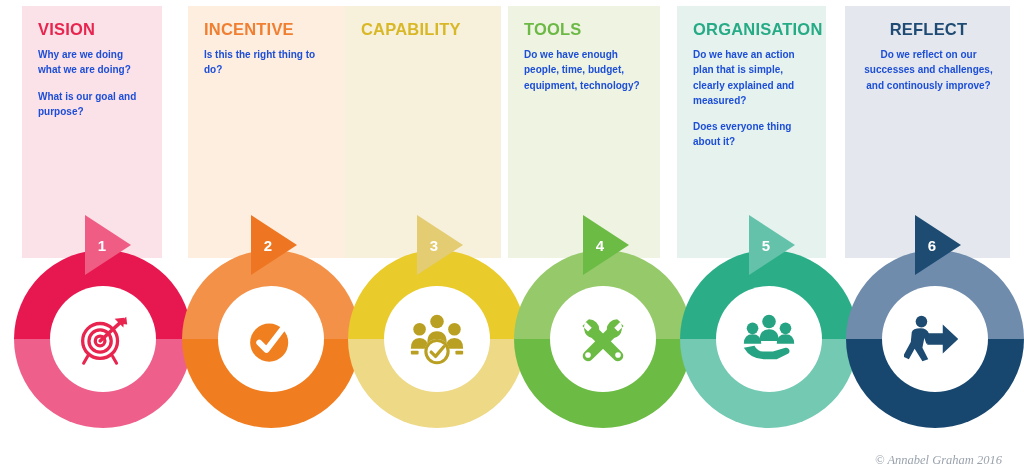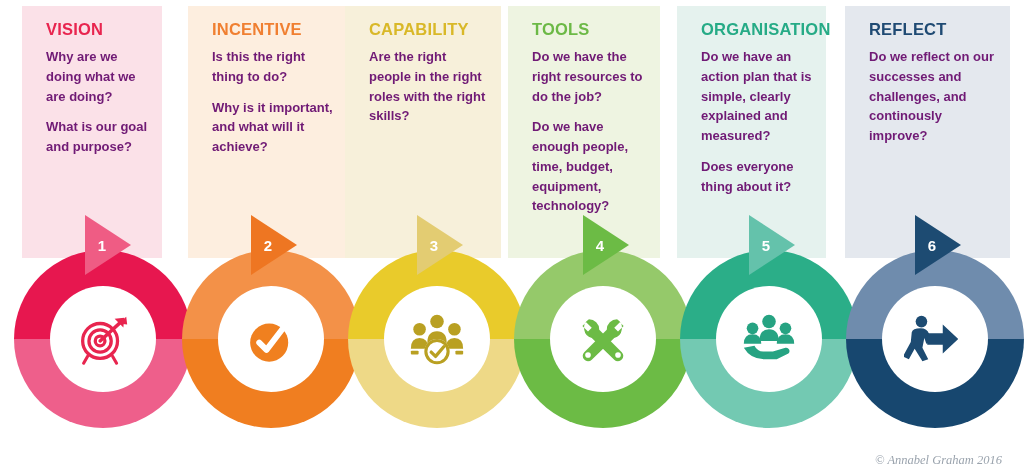--- a/index.html
+++ b/index.html
@@ -19,33 +19,33 @@
     width: 1024px;
     height: 466px;
   }
 
   
   .panel {
     position: absolute;
     top: 6px;
     height: 252px;
     box-sizing: border-box;
-    padding: 14px 14px 0 24px;
+    padding: 14px 14px 0 16px;
   }
   .panel-title {
     font-size: 16.5px;
     font-weight: bold;
     letter-spacing: 0.2px;
     margin: 0 0 9px 0;
     line-height: 1.1;
   }
   .panel-q {
-    font-size: 13px;
+    font-size: 10px;
     line-height: 1.52;
-    color: #701a75;
+    color: #1d4ed8;
     margin: 0 0 11px 0;
     font-weight: 600;
   }
   .panel-q:last-child { margin-bottom: 0; }
 
   
   .ring {
     position: absolute;
     width: 178px;
     height: 178px;
@@ -136,37 +136,34 @@
 <div id="stage">
   <div id="panels">
       <div class="panel" style="left: 22px; width: 140px; background: rgb(251, 225, 232);">
         <div class="panel-title" style="color: rgb(232, 37, 79);">VISION</div>
         <div class="panel-q">Why are we doing what we are doing?</div>
         <div class="panel-q">What is our goal and purpose?</div>
       </div>
       <div class="panel" style="left: 188px; width: 162px; background: rgb(253, 238, 223);">
         <div class="panel-title" style="color: rgb(240, 127, 49);">INCENTIVE</div>
         <div class="panel-q">Is this the right thing to do?</div>
-        <div class="panel-q">Why is it important, and what will it achieve?</div>
       </div>
       <div class="panel" style="left: 345px; width: 156px; background: rgb(247, 240, 218);">
         <div class="panel-title" style="color: rgb(217, 184, 40);">CAPABILITY</div>
-        <div class="panel-q">Are the right people in the right roles with the right skills?</div>
       </div>
       <div class="panel" style="left: 508px; width: 152px; background: rgb(238, 244, 225);">
         <div class="panel-title" style="color: rgb(108, 185, 70);">TOOLS</div>
-        <div class="panel-q">Do we have the right resources to do the job?</div>
         <div class="panel-q">Do we have enough people, time, budget, equipment, technology?</div>
       </div>
       <div class="panel" style="left: 677px; width: 149px; background: rgb(229, 242, 238);">
         <div class="panel-title" style="color: rgb(38, 171, 134);">ORGANISATION</div>
         <div class="panel-q">Do we have an action plan that is simple, clearly explained and measured?</div>
         <div class="panel-q">Does everyone thing about it?</div>
       </div>
-      <div class="panel" style="left: 845px; width: 165px; background: rgb(228, 232, 238);">
+      <div class="panel" style="left: 845px; width: 165px; background: rgb(228, 232, 238); text-align: center;">
         <div class="panel-title" style="color: rgb(31, 74, 115);">REFLECT</div>
         <div class="panel-q">Do we reflect on our successes and challenges, and continously improve?</div>
       </div>
     </div>
   <div id="rings">
       <div class="ring" style="left: 14px;">
         <div class="ring-half top" style="background: rgb(231, 23, 79);"></div>
         <div class="ring-half bottom" style="background: rgb(238, 95, 139);"></div>
         <div class="ring-hole"></div>
         <div class="ring-icon">

